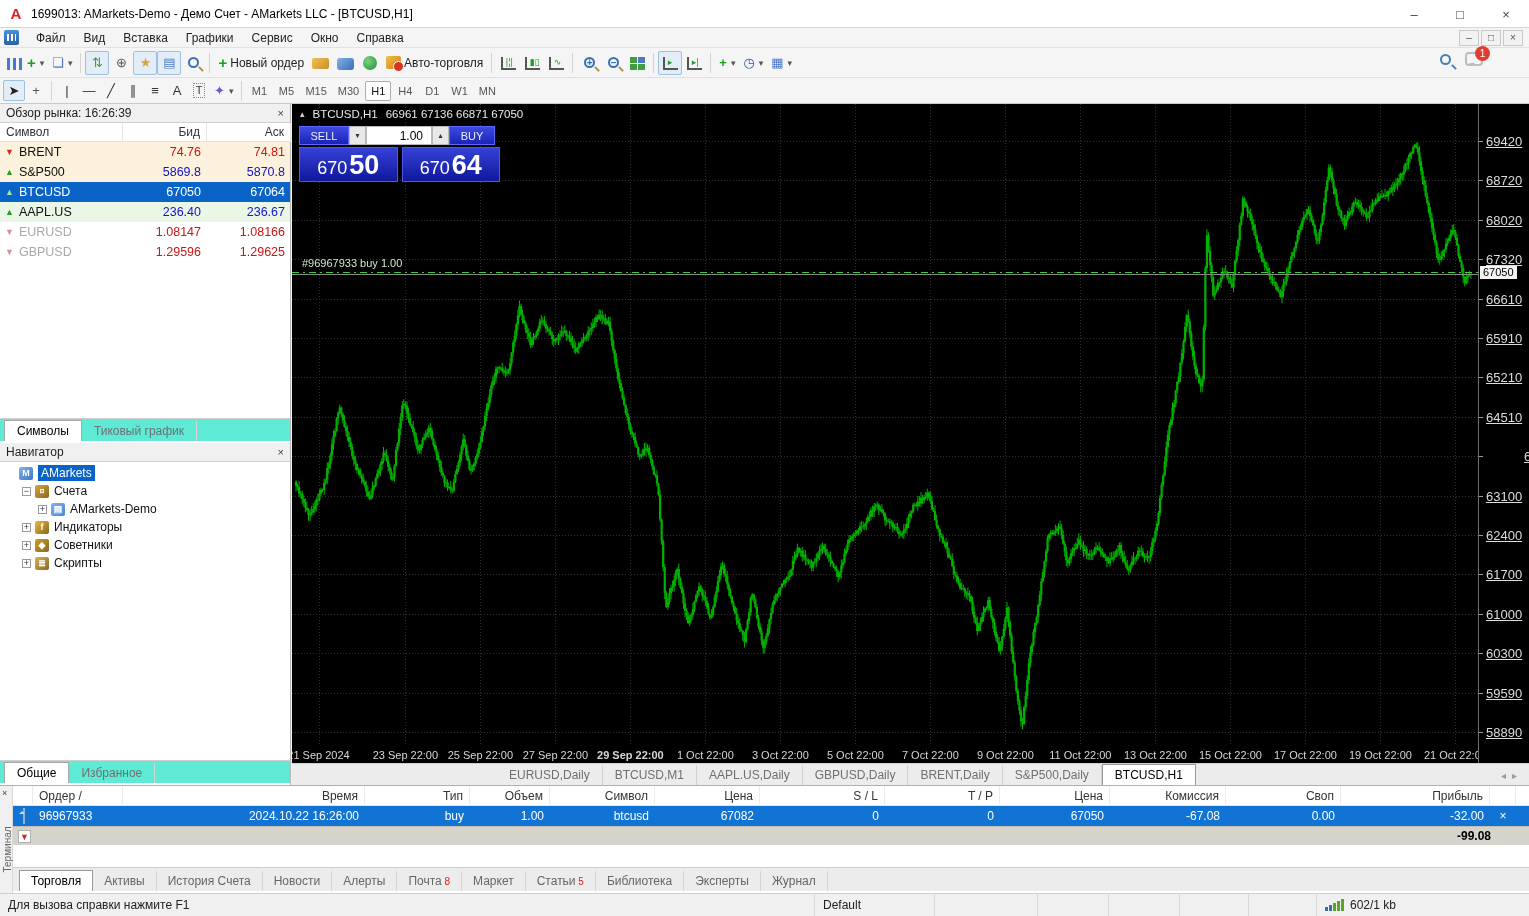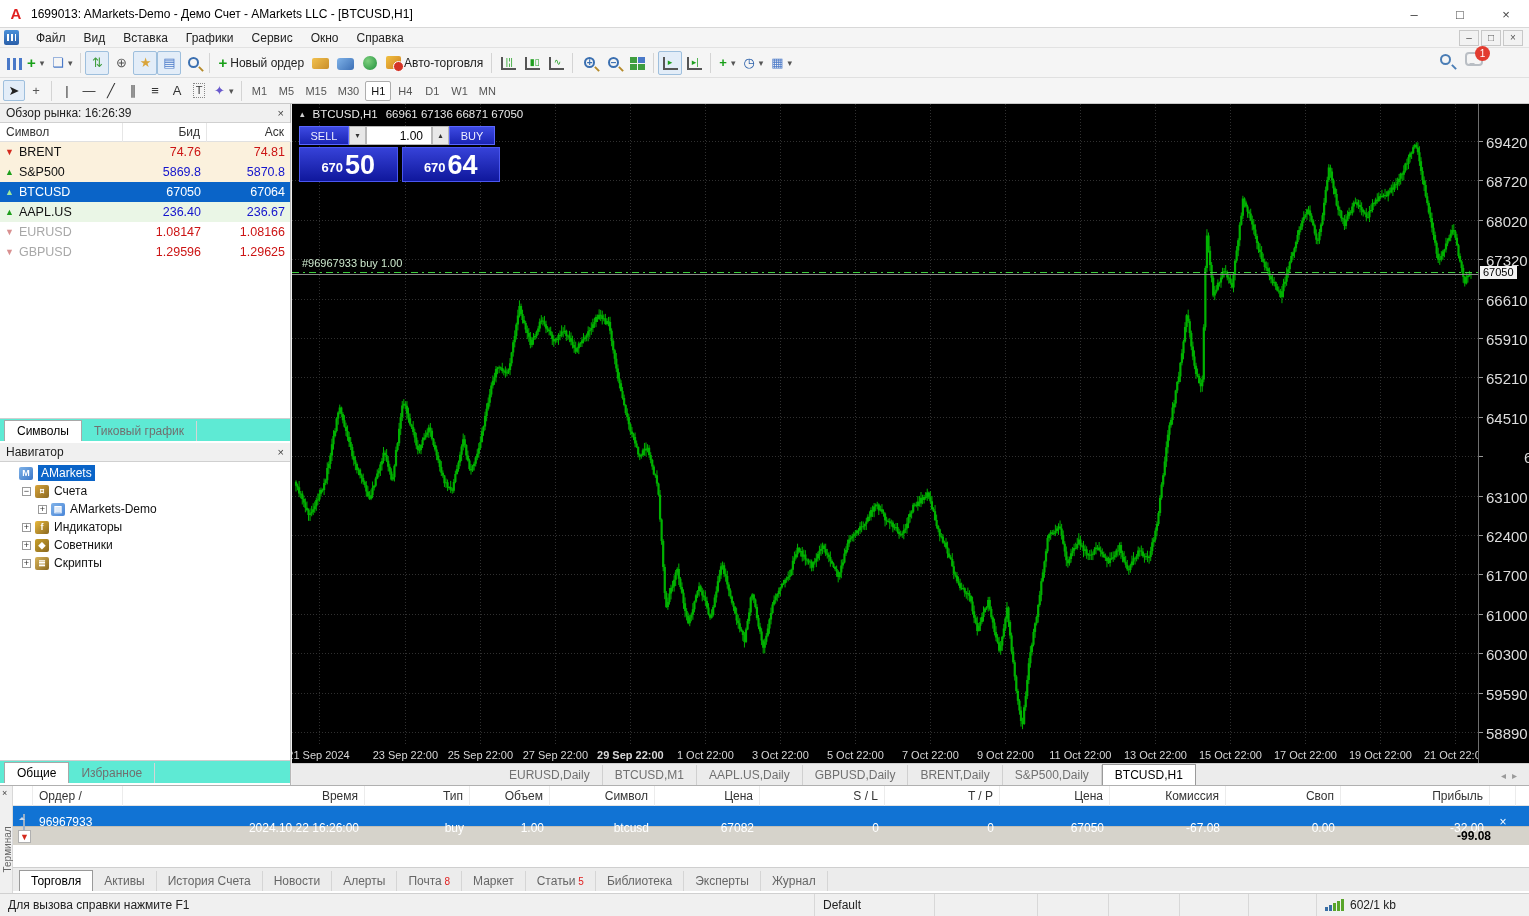--- a/index.html
+++ b/index.html
@@ -97,62 +97,62 @@
   .expander { width:9px; height:9px; border:1px solid #9a9a9a; background:#fff; font-size:9px; line-height:7px;
     text-align:center; color:#333; margin-right:4px; flex:none; }
   .tree-ico { width:14px; height:13px; border-radius:2px; margin-right:5px; flex:none; font-size:9px;
     color:#fff; text-align:center; line-height:13px; font-weight:bold; }
   .tree-label.selected { background:#0a64c8; color:#fff; padding:1px 3px; }
 
   
   .chart-zone { position:absolute; left:292px; top:104px; right:0; height:681px; background:#000; }
   .chart-pane { position:absolute; left:0; top:0; width:1186px; height:659px; background:#000; overflow:hidden; }
   .price-scale { position:absolute; left:1186px; top:0; right:0; height:659px; background:#000; border-left:1px solid #6e6e6e; }
-  .scale-label { position:absolute; left:7px; color:#dcdcdc; font-size:15px; }
+  .scale-label { position:absolute; left:7px; color:#dcdcdc; font-size:13px;text-decoration:underline; }
   .scale-tick { position:absolute; left:0; width:4px; height:1px; background:#9a9a9a; }
   .price-tag { position:absolute; left:1px; background:#f4f4f4; color:#000; font-size:11px; padding:0 3px 1px 3px; }
   .ohlc-line { position:absolute; left:8px; top:4px; color:#e8e8e8; font-size:11.5px; display:flex; gap:8px; align-items:center; }
   .ohlc-line .tri { font-size:9px; color:#cfcfcf; }
   .axis-label { position:absolute; top:645px; transform:translateX(-50%); color:#d6d6d6; font-size:11px; white-space:nowrap; }
   .trade-label { position:absolute; color:#cde8cd; font-size:11px; }
 
   .octrade { position:absolute; left:7px; top:22px; width:201px; }
   .oc-row1 { display:flex; height:19px; }
   .oc-sell-btn,.oc-buy-btn { width:50px; background:linear-gradient(180deg,#3d4ae2,#1a24b4); color:#eef;
     font-size:11px; display:flex; align-items:center; justify-content:center; border:1px solid #5a66ff; }
   .oc-buy-btn { width:46px; }
   .oc-spin { width:17px; background:#e8e8e8; border:1px solid #b8b8b8; color:#333; font-size:8px;
     display:flex; align-items:center; justify-content:center; }
   .oc-vol { width:66px; background:#fff; border:1px solid #b8b8b8; font-size:12px; display:flex;
     align-items:center; justify-content:flex-end; padding-right:8px; color:#000; }
   .oc-row2 { display:flex; gap:4px; margin-top:2px; }
   .oc-price { width:99px; height:35px; background:linear-gradient(180deg,#3642d8,#0f179c); border:1px solid #4a56f0;
     color:#fff; display:flex; align-items:flex-end; justify-content:center; gap:2px; padding-bottom:2px; }
-  .oc-price .small { font-size:13px; font-weight:bold; line-height:22px; }
+  .oc-price .small { font-size:18px; font-weight:normal; line-height:22px; }
   .oc-price .big { font-size:27px; font-weight:bold; line-height:27px; }
 
   .chart-tabs { position:absolute; left:0; bottom:0; width:100%; height:22px; background:#ececec;
     border-top:1px solid #cfcfcf; display:flex; align-items:flex-end; padding-left:205px; }
   .chart-tab { padding:3px 12px; font-size:12px; color:#707070; border-right:1px solid #d0d0d0; white-space:nowrap; }
   .chart-tab.active { background:#fff; border:1px solid #9a9a9a; border-bottom:none; color:#000; }
   .tab-scroll { position:absolute; right:6px; bottom:4px; color:#9a9a9a; font-size:10px; letter-spacing:6px; }
 
   
   .terminal { position:absolute; left:0; top:785px; width:100%; height:108px; background:#fff; border-top:1px solid #b0b0b0; }
   .term-side { position:absolute; left:0; top:0; width:13px; height:100%; background:#f0f0f0; border-right:1px solid #d8d8d8; }
   .term-side .x { position:absolute; top:2px; left:2px; font-size:9px; color:#444; }
   .term-side .vtext { position:absolute; top:58px; left:-16px; transform:rotate(-90deg); transform-origin:center;
     font-size:10px; color:#666; width:46px; text-align:center; }
   .t-grid { display:grid; grid-template-columns:20px 90px 242px 105px 80px 105px 105px 125px 115px 110px 116px 115px 149px 26px; }
   .t-headrow { height:20px; align-items:center; color:#333; border-bottom:1px solid #e4e4e4; margin-left:13px; }
   .t-headrow div { padding:0 6px; border-right:1px solid #ececec; line-height:20px; height:100%; }
   .t-headrow .num { text-align:right; }
   .t-row { height:20px; align-items:center; margin-left:13px; background:#1173d4; color:#fff; }
   .t-row div { padding:0 6px; line-height:20px; }
-  .t-row .num { text-align:right;margin-top:12px; }
+  .t-row .num { text-align:right; }
   .doc-ico { width:11px; height:13px; background:#fff; border:1px solid #9ab0c8; margin:3px 0 0 4px; position:relative; }
   .doc-ico::after { content:""; position:absolute; right:-1px; top:-1px; border:3px solid transparent; border-bottom-color:#c8d8ea; }
   .balance-row { height:19px; background:#d6d3cb; border-top:1px solid #c2bfb7; display:flex; align-items:center;
     margin-left:13px; font-weight:bold; font-size:12px; color:#000; }
   .bal-ico { width:13px; height:13px; background:#fff; border:1px solid #b0b0b0; color:#d42a1e; font-size:9px;
     line-height:12px; text-align:center; margin:0 6px 0 5px; font-weight:normal; }
   .bal-total { margin-left:auto; padding-right:38px; }
   .term-tabs { position:absolute; left:13px; bottom:2px; right:0; height:24px; background:#ececec;
     border-top:1px solid #cfcfcf; display:flex; align-items:flex-end; padding-left:6px; }
   .term-tab { padding:3px 11px; font-size:12px; color:#666; border-right:1px solid #d5d5d5; position:relative; white-space:nowrap; }

